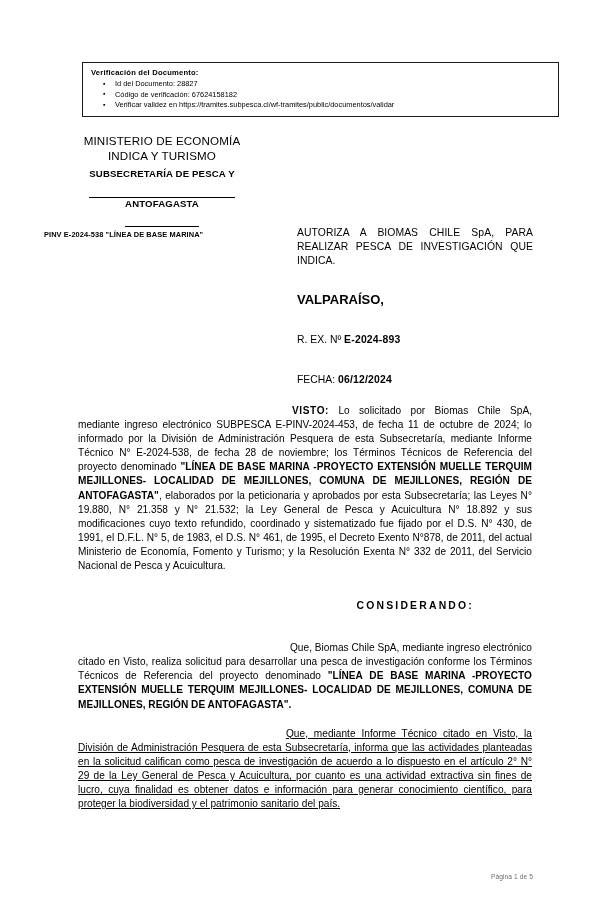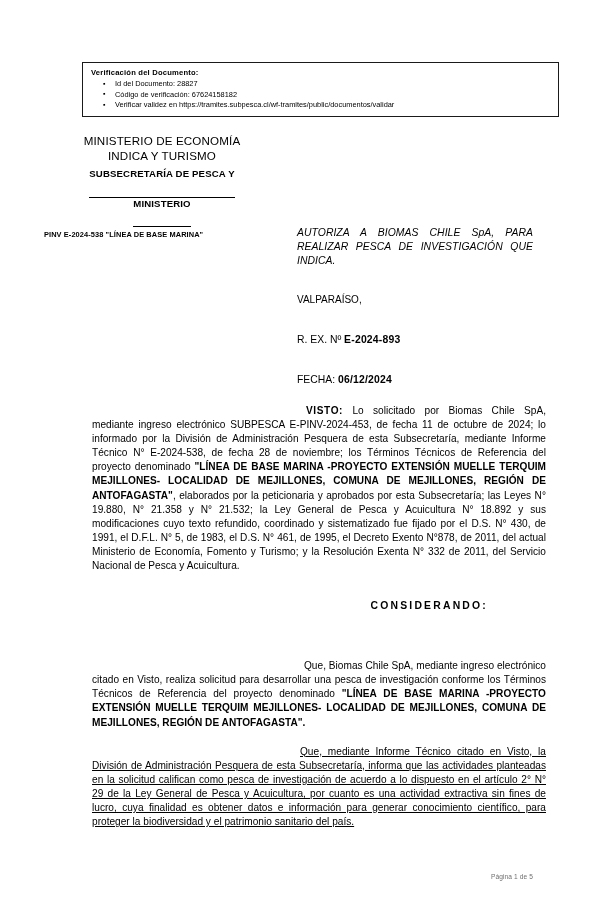--- a/index.html
+++ b/index.html
@@ -100,46 +100,46 @@
     left: 297px;
     top: 226px;
     width: 236px;
   }
   .autoriza {
     font-size: 10.4px;
     line-height: 14px;
     text-align: justify;
     text-align-last: left;
     letter-spacing: 0.05px;
-    font-style: italic;
   }
   .valparaiso {
     margin-top: 25px;
-    font-size: 10px;
-    line-height: 14px;
+    font-size: 13px;
+    line-height: 14px;
+    font-weight: bold;
   }
   .resol {
     margin-top: 26px;
     font-size: 10.4px;
     line-height: 14px;
   }
   .resol b, .fecha b {
     font-weight: bold;
     letter-spacing: 0.2px;
   }
   .fecha {
     margin-top: 26px;
     font-size: 10.4px;
     line-height: 14px;
   }
 
   
   .body-copy {
     position: absolute;
-    left: 92px;
+    left: 78px;
     top: 404px;
     width: 454px;
   }
   .para {
     font-size: 10.1px;
     line-height: 14.1px;
     text-align: justify;
     text-align-last: left;
     margin: 0;
     letter-spacing: 0.02px;
@@ -166,21 +166,21 @@
 
   .considerando {
     text-align: right;
     font-size: 10.4px;
     font-weight: bold;
     letter-spacing: 2.2px;
     margin: 27px 0 0 0;
     padding-right: 58px;
   }
 
-  .gap-1 { margin-top: 48px; }
+  .gap-1 { margin-top: 30px; }
   .gap-2 { margin-top: 15px; text-decoration: underline; }
 
   
   .footer {
     position: absolute;
     left: 0;
     top: 873px;
     width: 533px;
     text-align: right;
     font-size: 6.6px;
@@ -200,21 +200,21 @@
       <li>Código de verificación: 67624158182</li>
       <li>Verificar validez en https://tramites.subpesca.cl/wf-tramites/public/documentos/validar</li>
     </ul>
   </div>
 
   <div class="ministry">
     <div class="ministry-line">MINISTERIO DE ECONOMÍA</div>
     <div class="ministry-line">INDICA Y TURISMO</div>
     <div class="subsec">
       <span>SUBSECRETARÍA DE PESCA Y</span><br>
-      <span>MINISTERIO</span>
+      <span>ANTOFAGASTA</span>
     </div>
     <div class="pinv">PINV E-2024-538 "LÍNEA DE BASE MARINA"</div>
   </div>
 
   <div class="right-block">
     <div class="autoriza">AUTORIZA A BIOMAS CHILE SpA, PARA REALIZAR PESCA DE INVESTIGACIÓN QUE INDICA.</div>
     <div class="valparaiso">VALPARAÍSO,</div>
     <div class="resol"><span>R. EX. Nº </span><b>E-2024-893</b></div>
     <div class="fecha"><span>FECHA: </span><b>06/12/2024</b></div>
   </div>

